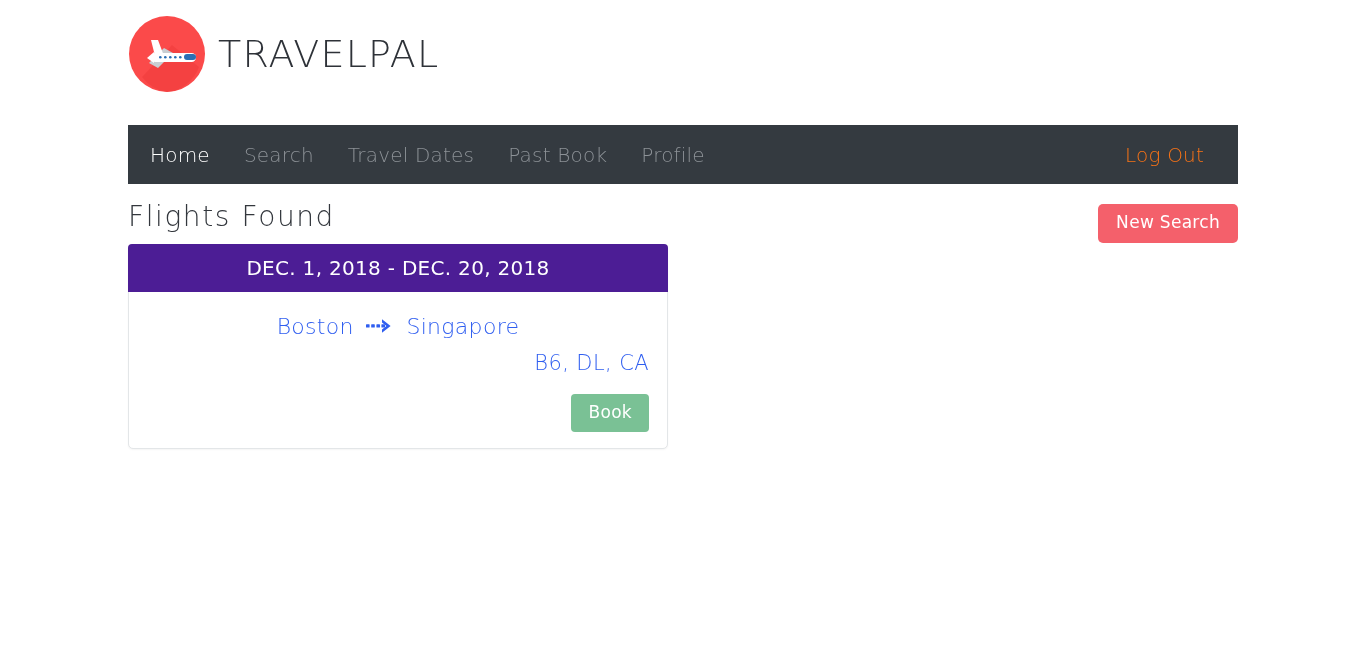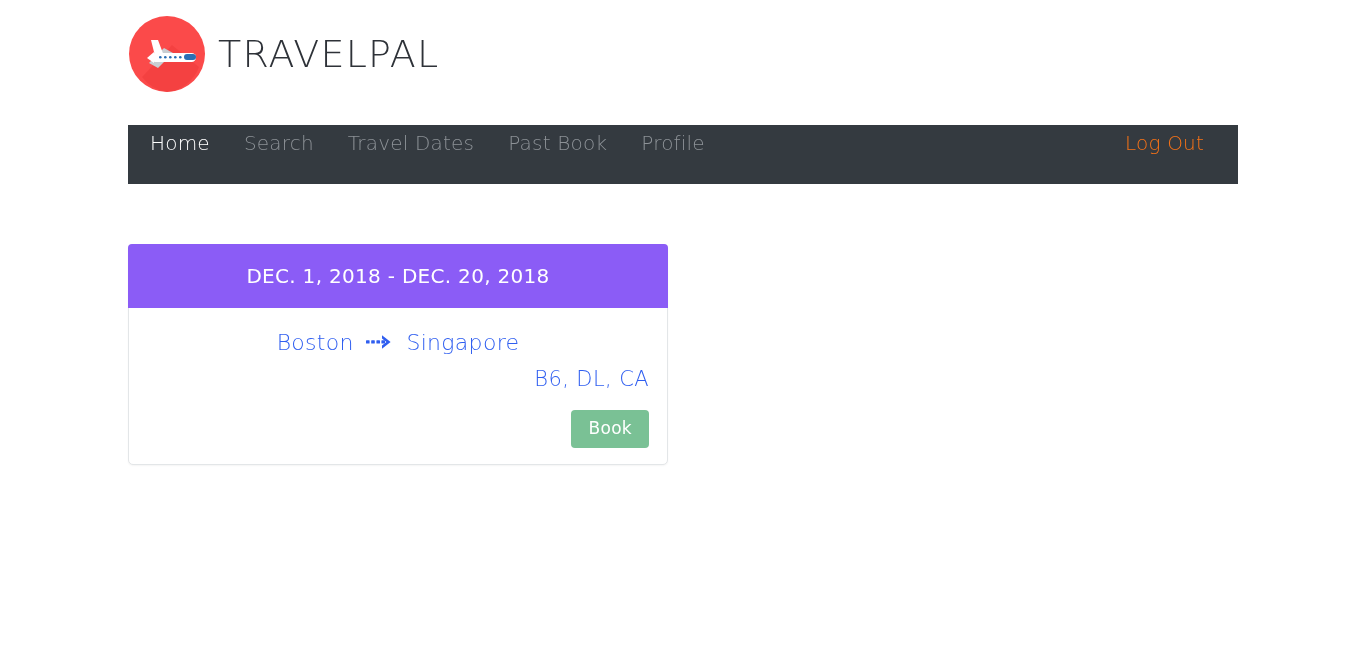--- a/index.html
+++ b/index.html
@@ -50,21 +50,21 @@
 
   
   .navbar {
     position: absolute;
     left: 128px;
     top: 125px;
     width: 1110px;
     height: 59px;
     background: #343a40;
     display: flex;
-    align-items: flex-start;
+    align-items: center;
     padding: 0 18px 0 22px;
   }
   .nav-left {
     display: flex;
     align-items: center;
   }
   .nav-right {
     margin-left: auto;
     display: flex;
     align-items: center;
@@ -132,23 +132,23 @@
     position: absolute;
     left: 128px;
     top: 244px;
     width: 540px;
     background: #ffffff;
     border: 1px solid #e3e6e8;
     border-radius: 5px;
     box-shadow: 0 1px 2px rgba(0,0,0,0.045);
   }
   .card-header {
-    background: #8b5cf6;
+    background: #4c1d95;
     border-radius: 4px 4px 0 0;
-    height: 64px;
+    height: 48px;
     display: flex;
     align-items: center;
     justify-content: center;
     margin: -1px -1px 0 -1px;
   }
   .card-header-text {
     font-family: "DejaVu Sans", sans-serif;
     font-weight: 400;
     font-size: 20px;
     color: #ffffff;
@@ -243,20 +243,24 @@
       <a class="nav-item" href="#">Search</a>
       <a class="nav-item" href="#">Travel Dates</a>
       <a class="nav-item" href="#">Past Book</a>
       <a class="nav-item" href="#">Profile</a>
     </div>
     <div class="nav-right">
       <a class="nav-item logout" href="#">Log Out</a>
     </div>
   </nav>
 
+  <div class="content-head">
+    <h1 class="page-title">Flights Found</h1>
+    <button class="btn-new-search">New Search</button>
+  </div>
 
   <div class="card">
     <div class="card-header">
       <span class="card-header-text">DEC. 1, 2018 - DEC. 20, 2018</span>
     </div>
     <div class="card-body">
       <div class="route-line">
         <a class="route-link" href="#">Boston</a>
         <span class="arrow-icon">
           <svg width="28" height="16" viewBox="0 0 28 16" aria-hidden="true">

